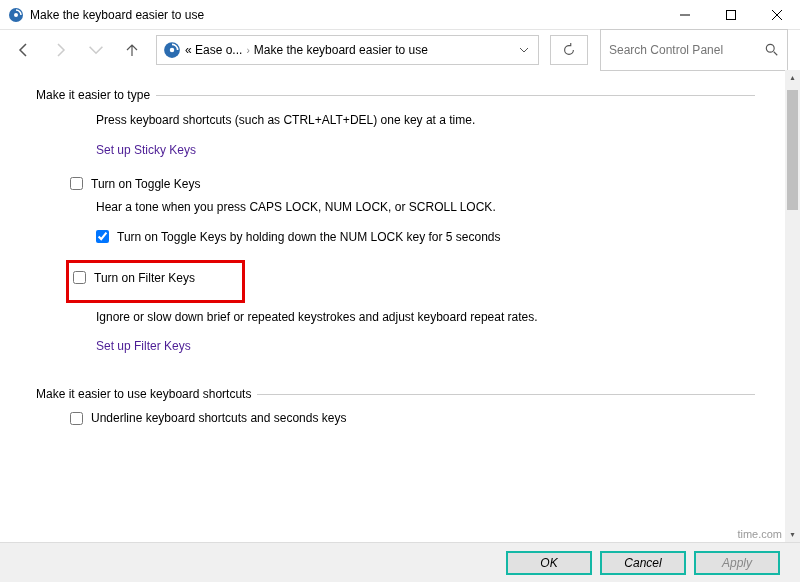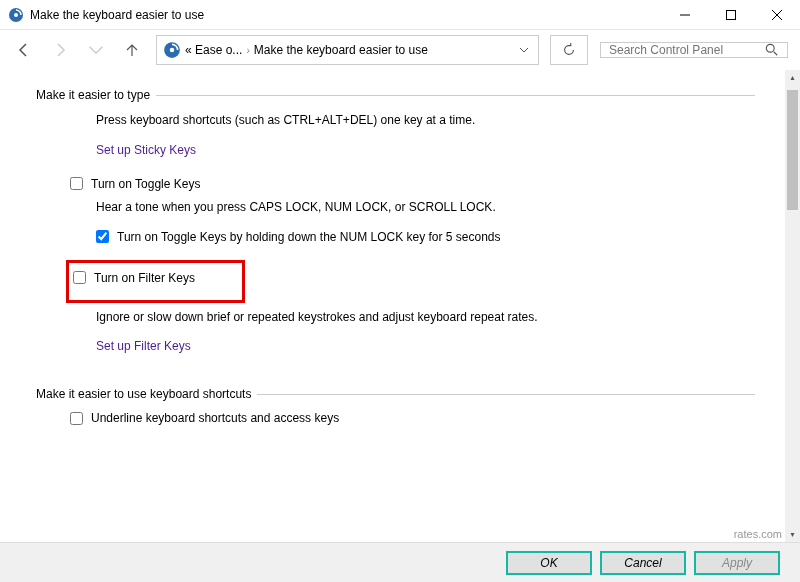--- a/index.html
+++ b/index.html
@@ -18,21 +18,21 @@
     .nav-arrow svg { width: 16px; height: 16px; }
     .nav-up { color: #555; }
     
     .addressbar { flex: 1; height: 30px; border: 1px solid #ccc; display: flex; align-items: center; padding: 0 6px; gap: 4px; background: #fff; }
     .addr-icon { width: 18px; height: 18px; flex-shrink: 0; }
     .addr-sep { color: #888; font-size: 10px; }
     .addr-text { font-size: 12px; color: #000; white-space: nowrap; }
     .addr-spacer { flex: 1; }
     .addr-drop { width: 16px; color: #555; display:flex; align-items:center; justify-content:center; }
     .refresh-box { width: 38px; height: 30px; border: 1px solid #ccc; display: flex; align-items: center; justify-content: center; margin-left: -1px; }
-    .searchbox { width: 188px; height: 16px; border: 1px solid #ccc; display: flex; align-items: center; padding: 0 8px; }
+    .searchbox { width: 188px; height: 42px; border: 1px solid #ccc; display: flex; align-items: center; padding: 0 8px; }
     .searchbox input { border: none; outline: none; flex: 1; font-size: 12px; color: #777; font-style: normal; }
     .searchbox .search-icn { width: 14px; height: 14px; color: #555; }
     
     .content { position: absolute; top: 70px; left: 0; right: 15px; bottom: 40px; overflow: hidden; padding: 18px 30px 0 36px; }
     
     fieldset.section { border: none; border-top: 1px solid #ccc; margin-bottom: 14px; padding-top: 10px; }
     fieldset.section legend { font-size: 12px; color: #000; padding-right: 6px; }
     
     .row { display: flex; align-items: center; margin-left: 34px; margin-bottom: 8px; }
     .row input[type=checkbox] { width: 13px; height: 13px; margin-right: 8px; accent-color: #000; }
@@ -164,30 +164,30 @@
       </div>
     </div>
     <div class="desc" style="margin-top:6px">Ignore or slow down brief or repeated keystrokes and adjust keyboard repeat rates.</div>
     <div class="link">Set up Filter Keys</div>
   </fieldset>
 
   <fieldset class="section">
     <legend>Make it easier to use keyboard shortcuts</legend>
     <div class="row">
       <input type="checkbox" style="">
-      <label>Underline keyboard shortcuts and access keys</label>
+      <label>Underline keyboard shortcuts and seconds keys</label>
     </div>
   </fieldset>
 </div>
 
 <div class="scrollbar-v">
   <div class="scroll-arrow">▴</div>
   <div class="scroll-thumb" style="top:20px; height:120px"></div>
   <div class="scroll-arrow" style="position:absolute;bottom:0;width:100%">▾</div>
 </div>
 
 <div class="buttonbar">
   <div class="btn">OK</div>
   <div class="btn">Cancel</div>
   <div class="btn disabled">Apply</div>
 </div>
 
-<div class="watermark">rates.com</div>
+<div class="watermark">time.com</div>
 
 </body></html>

